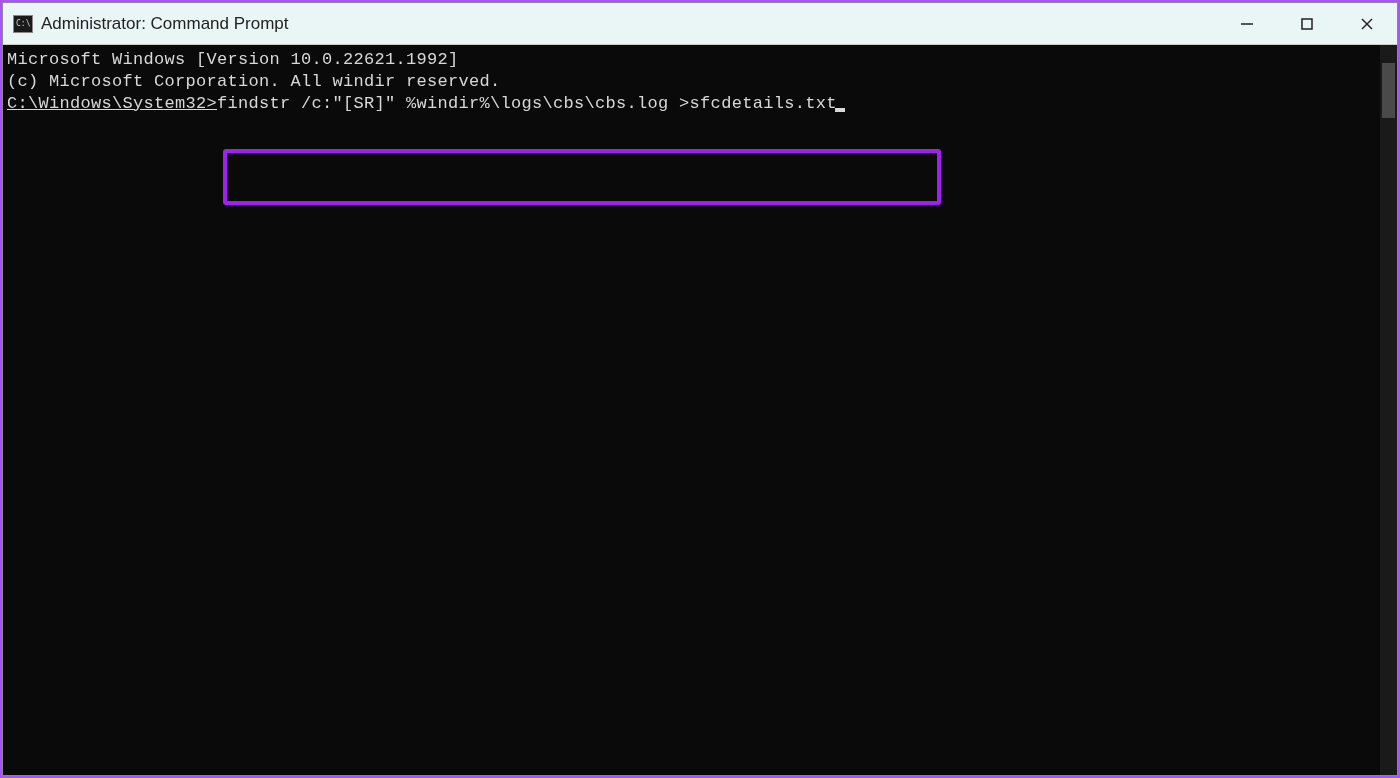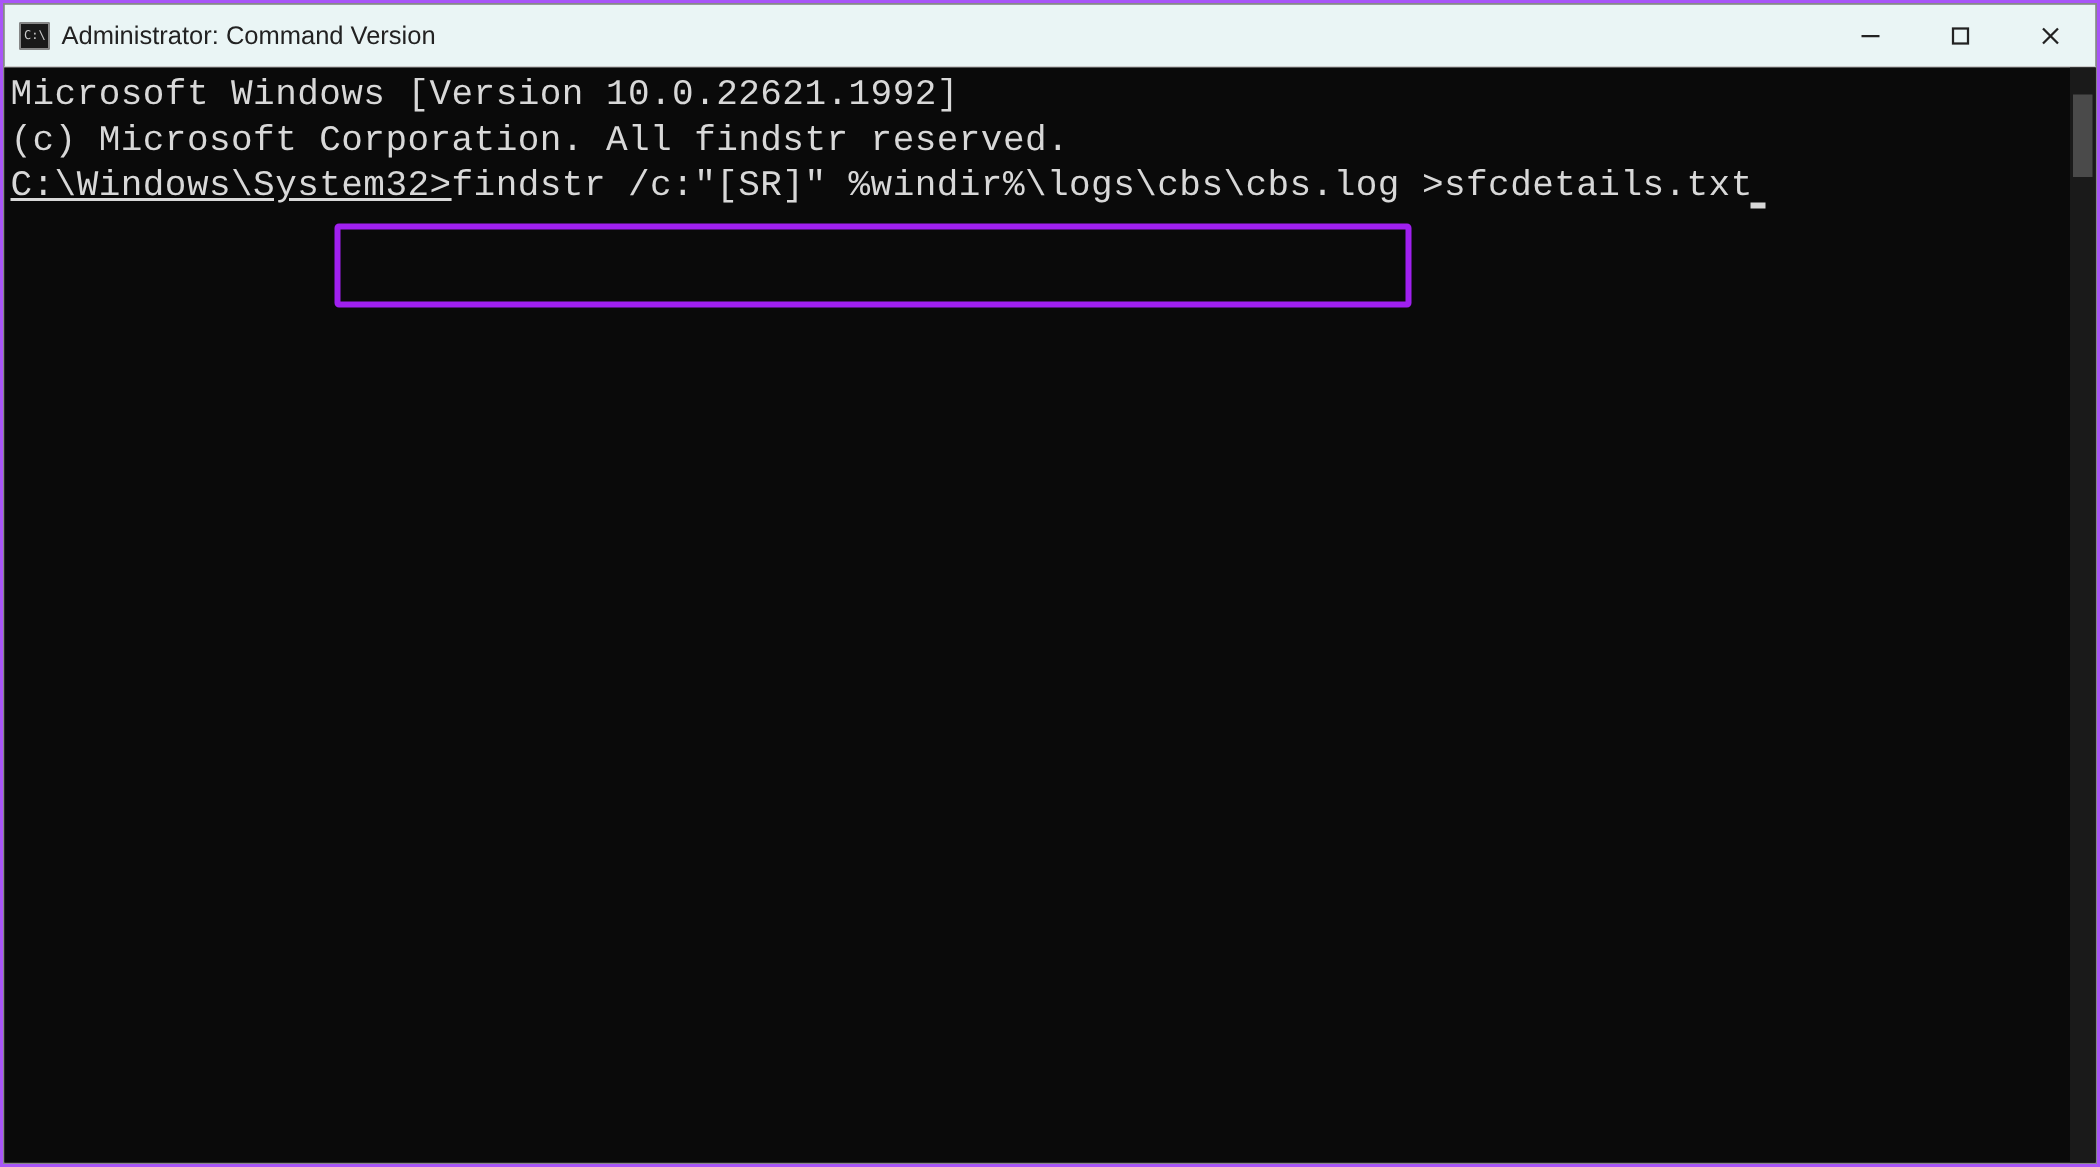--- a/index.html
+++ b/index.html
@@ -78,21 +78,21 @@
       height: 14px;
       stroke: #222;
       stroke-width: 1.5;
       fill: none;
     }
     .terminal-area {
       flex: 1;
       background: #0a0a0a;
       color: #d8d8d8;
       font-family: 'Consolas', 'Courier New', monospace;
-      font-size: 24px;
+      font-size: 17px;
       padding: 4px 4px;
       position: relative;
       line-height: 1.28;
       letter-spacing: 0.3px;
     }
     .terminal-line {
       white-space: pre;
     }
     .prompt-line {
       display: inline;
@@ -136,21 +136,21 @@
   </style>
 </head>
 <body>
 
 <div class="window">
   <div class="titlebar">
     <div class="titlebar-left">
       <div class="app-icon">
         <span class="app-icon-inner">C:\</span>
       </div>
-      <span class="title-text">Administrator: Command Version</span>
+      <span class="title-text">Administrator: Command Prompt</span>
     </div>
     <div class="window-controls">
       <button class="win-btn">
         <svg viewBox="0 0 14 14">
             <line x1="1" y1="7" x2="13" y2="7"></line>
           </svg>
       </button>
       <button class="win-btn">
         <svg viewBox="0 0 14 14">
             <rect x="2" y="2" width="10" height="10"></rect>
@@ -159,21 +159,21 @@
       <button class="win-btn close">
         <svg viewBox="0 0 14 14">
             <line x1="2" y1="2" x2="12" y2="12"></line>
             <line x1="12" y1="2" x2="2" y2="12"></line>
           </svg>
       </button>
     </div>
   </div>
   <div class="terminal-area">
     <div class="terminal-line">Microsoft Windows [Version 10.0.22621.1992]</div>
-    <div class="terminal-line">(c) Microsoft Corporation. All findstr reserved.</div>
+    <div class="terminal-line">(c) Microsoft Corporation. All windir reserved.</div>
     <div class="terminal-line"></div>
     <div class="terminal-line"><span class="prompt-line">C:\Windows\System32&gt;</span><span>findstr /c:"[SR]" %windir%\logs\cbs\cbs.log &gt;sfcdetails.txt</span><span class="cursor"></span></div>
     <div class="highlight-box"></div>
     <div class="scrollbar">
       <div class="scrollbar-thumb"></div>
     </div>
   </div>
 </div>
 
 </body></html>

